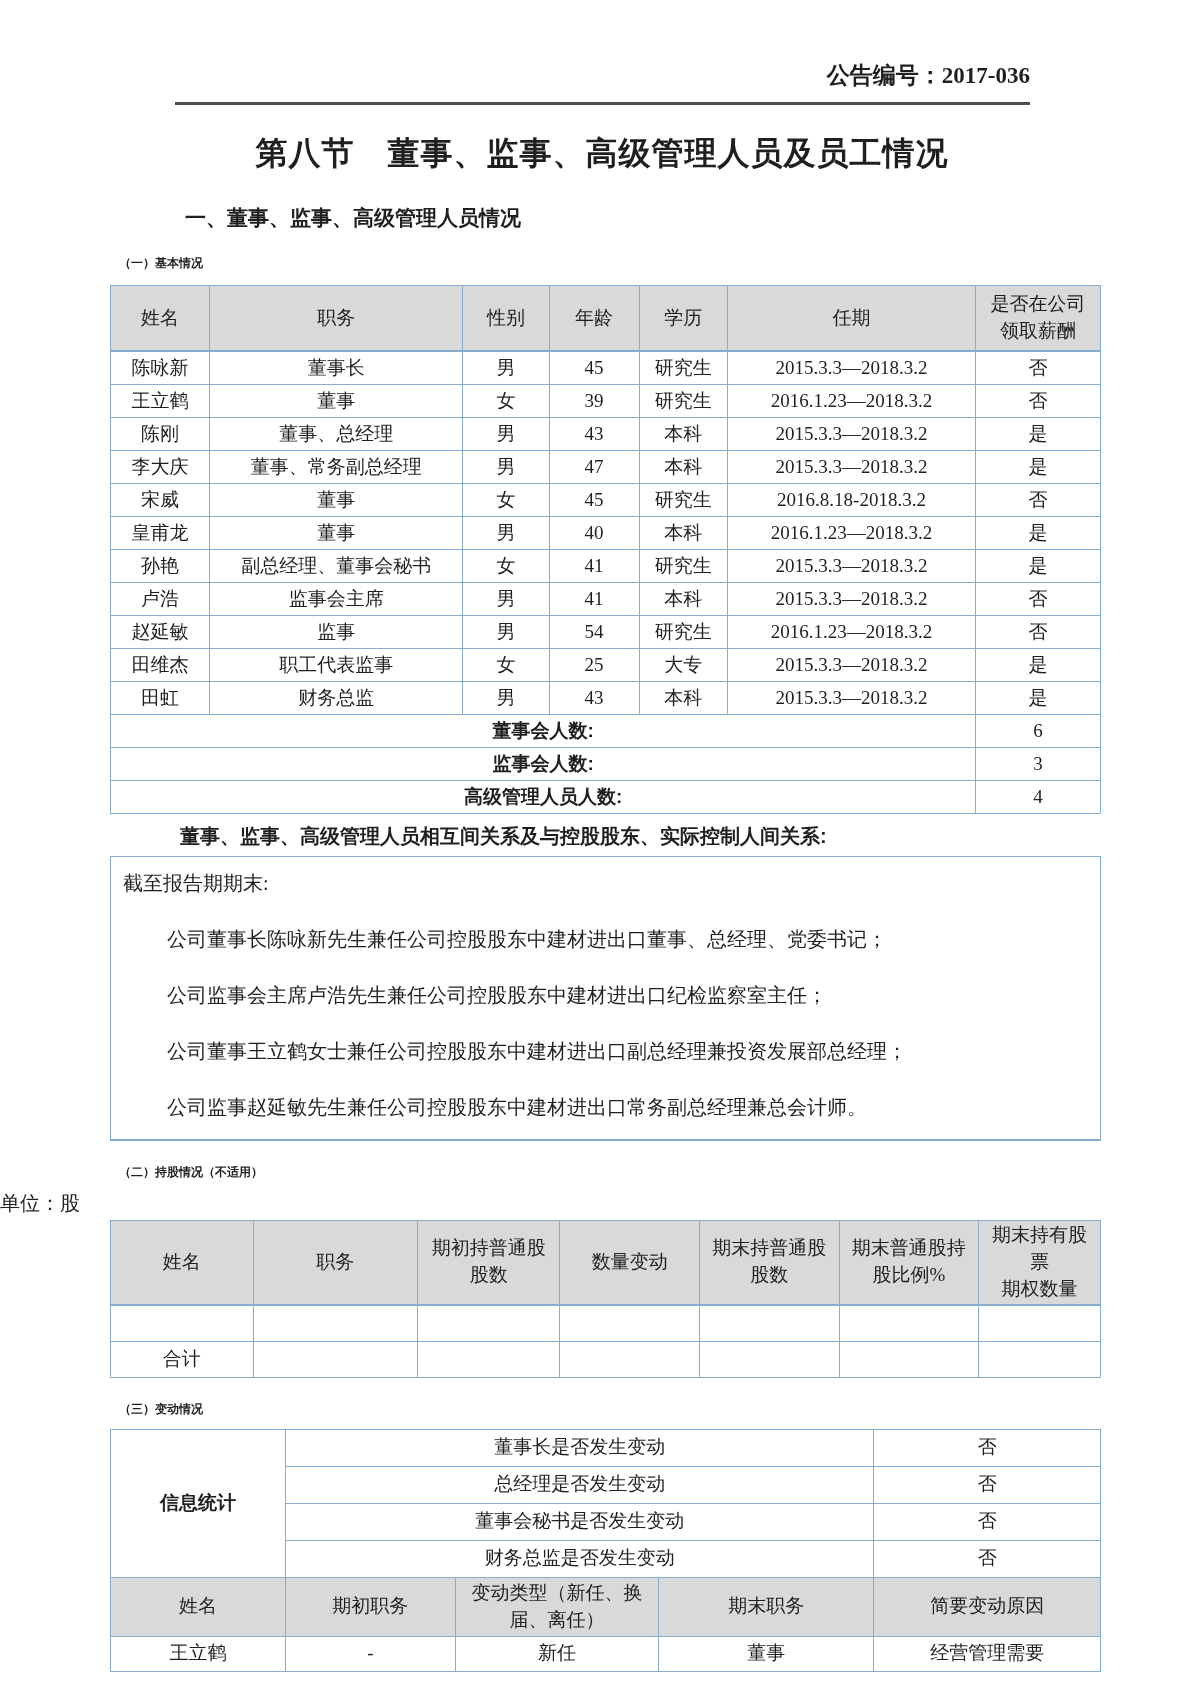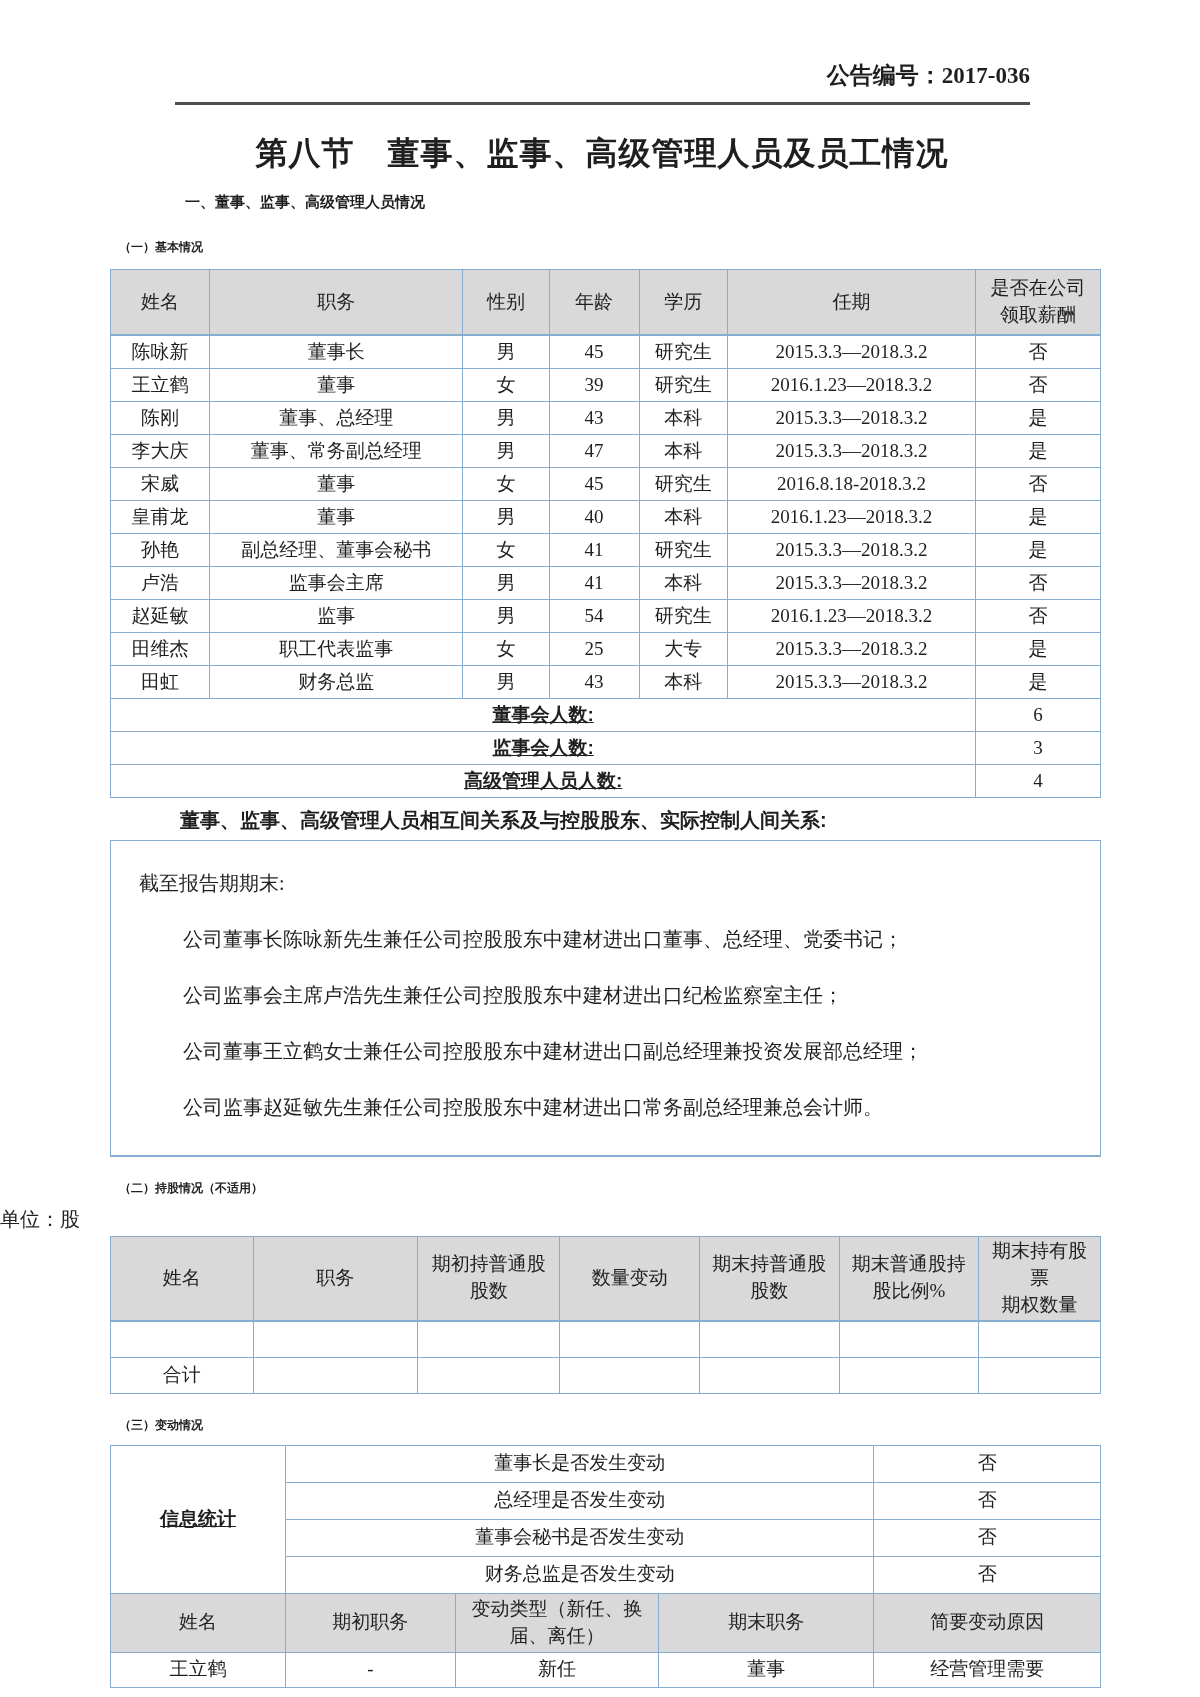--- a/index.html
+++ b/index.html
@@ -11,40 +11,40 @@
   html,body{margin:0;padding:0;}
   body{
     width:1200px;height:1697px;background:#ffffff;color:var(--ink);
     font-family:"Liberation Serif","DejaVu Serif",serif;
     position:relative;overflow:hidden;
   }
   .sans{font-family:"Liberation Sans","DejaVu Sans",sans-serif;}
   .notice{margin:60px 170px 0 0;text-align:right;font-size:23px;font-weight:bold;line-height:32px;}
   .rule{margin:10px 0 0 175px;width:855px;height:0;border-top:3px solid var(--rule);}
   .title{margin:26px 0 0 4px;text-align:center;font-size:32px;font-weight:bold;letter-spacing:1px;line-height:44px;}
-  .h-sec{margin:13px 0 0 185px;font-size:15px;font-weight:bold;line-height:28px;}
+  .h-sec{margin:29px 0 0 185px;font-size:21px;font-weight:bold;line-height:28px;}
   .h-sub{margin:18px 0 0 119px;font-size:12px;font-weight:bold;line-height:27px;}
   .tbl{margin-left:110px;width:991px;border-collapse:collapse;table-layout:fixed;}
   .tbl td{
     border:1px solid var(--table-border);text-align:center;vertical-align:middle;
     font-size:19px;line-height:1.42;padding:1px 6px;overflow:hidden;
   }
   .hdr-row td{background:var(--header-bg);white-space:pre-line;border-bottom:2px solid var(--table-border);}
   .t1{margin-top:8px;}
   .t1 .hdr-row td{height:62px;}
   .t1 .data-rows td{height:30px;}
   .t1 .summary-rows td{height:30px;}
-  .sum-label{font-weight:bold;font-family:"Liberation Sans","DejaVu Sans",sans-serif;text-decoration:underline;}
+  .sum-label{font-weight:bold;font-family:"Liberation Sans","DejaVu Sans",sans-serif;}
   .rel-h{margin:8px 0 0 180px;font-size:20px;font-weight:bold;line-height:28px;}
   .rel-box{
     margin:6px 0 0 110px;width:991px;box-sizing:border-box;
     border:1px solid var(--table-border);border-bottom-width:2px;
     padding:12px 14px 18px 12px;font-size:20px;
   }
-  .rel-box p{margin:16px;line-height:28px;}
+  .rel-box p{margin:0;line-height:28px;}
   .rel-box .item{margin-top:28px;text-indent:44px;}
   .unit{margin:4px 165px 0 0;text-align:left;font-size:20px;line-height:26px;}
   .t2{margin-top:4px;}
   .t2 .hdr-row td{height:62px;}
   .t2 .data-rows td{height:33px;}
   .t3{margin-top:6px;}
   .t3 .stat-row td{height:34px;}
   .t3 .hdr-row td{height:56px;border-bottom:1px solid var(--table-border);}
   .t3 .data-rows td{height:32px;}
 </style>

